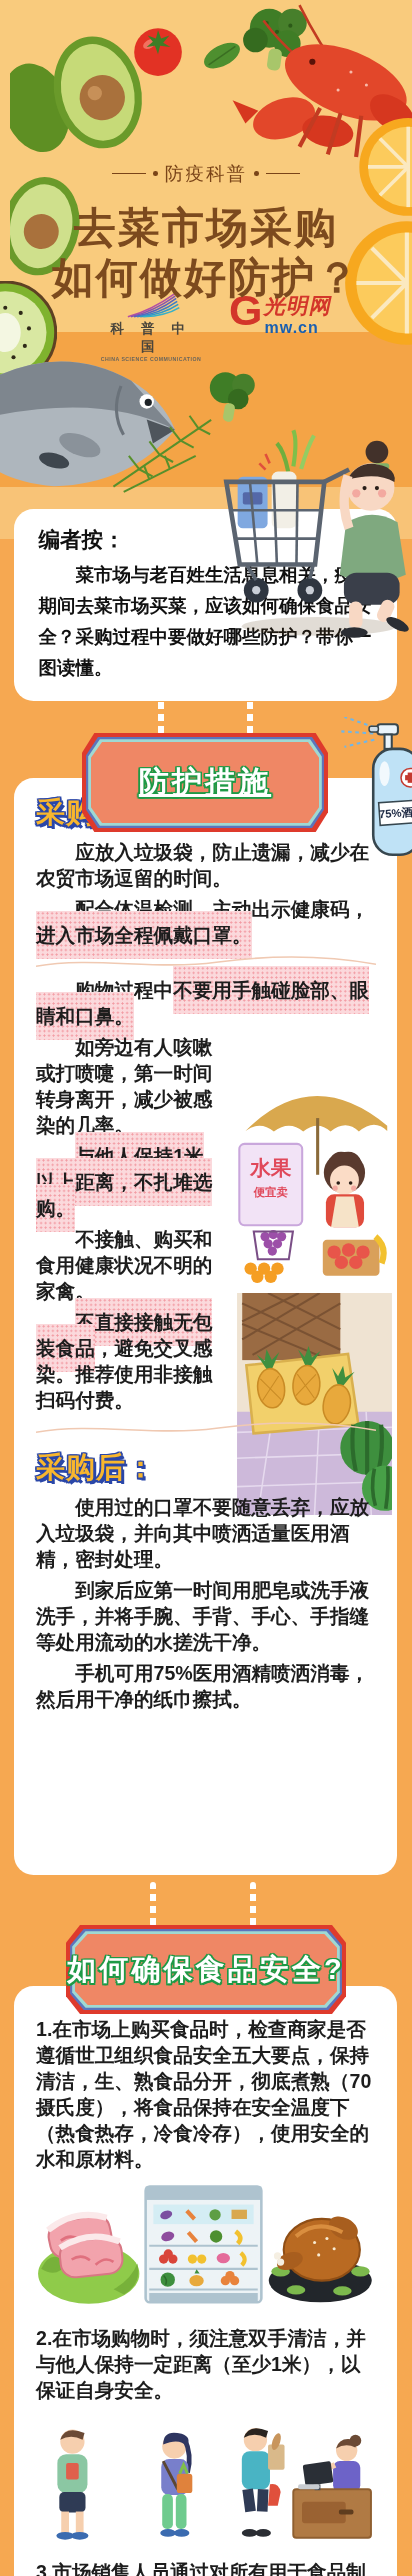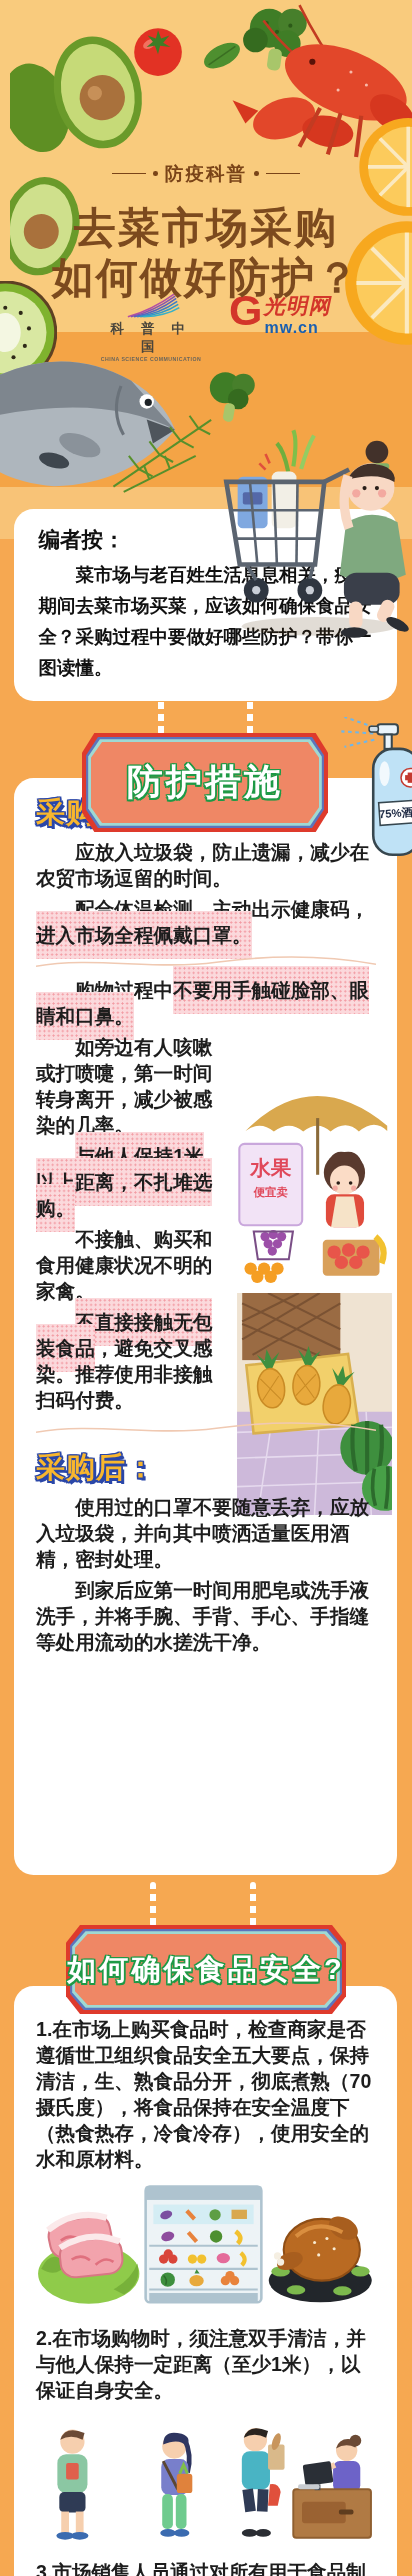--- a/index.html
+++ b/index.html
@@ -9,21 +9,21 @@
   }
   .abs{position:absolute;}
   
   #bg-top{top:0;left:0;width:412px;height:332px;background:#F9CB7D;}
   #bg-mid{top:332px;left:0;width:412px;height:155px;background:#F4A446;}
   #bg-floor{top:487px;left:0;width:412px;height:52px;background:#F8C377;}
   
   #badge-row{top:161px;left:0;width:412px;display:flex;align-items:center;justify-content:center;gap:7.2px;z-index:6;}
   .badge-line{width:34px;height:1.5px;background:#7A4418;}
   .badge-dot{width:4.6px;height:4.6px;border-radius:50%;background:#7A4418;}
-  #badge-text{font-size:18.5px;font-weight:700;color:#7A4418;letter-spacing:2.1px;}
+  #badge-text{font-size:18.5px;font-weight:400;color:#7A4418;letter-spacing:2.1px;}
   .title-line{left:0;width:412px;text-align:center;font-size:42px;font-weight:900;color:#7C4A1E;letter-spacing:2.1px;z-index:6;}
   #title-1{top:200px;}
   #title-2{top:250px;}
   
   .kepu-cn{font-size:13.4px;font-weight:700;color:#4B463C;letter-spacing:6.7px;text-align:center;}
   .kepu-en{font-size:5.2px;font-weight:700;color:#6A655A;letter-spacing:0.5px;text-align:center;}
   .gmw{display:flex;align-items:flex-start;}
   .gmw-g{font-size:43px;line-height:43px;font-weight:900;color:#D3362A;}
   .gmw-col{margin-left:2.1px;margin-top:2.1px;}
   .gmw-script{font-size:21.6px;font-weight:900;color:#D3362A;transform:skewX(-12deg);display:inline-block;letter-spacing:1px;}
@@ -41,21 +41,21 @@
     background:repeating-linear-gradient(#FFFFFF 0 6.7px, rgba(255,255,255,0) 6.7px 12px);}
   .sign{position:absolute;z-index:4;background:#DE3A2C;
     clip-path:polygon(5% 0,95% 0,100% 20%,100% 80%,95% 100%,5% 100%,0 80%,0 20%);
     display:flex;align-items:center;justify-content:center;}
   .sign-l2{position:absolute;inset:4.1px;background:#5C74BC;clip-path:polygon(5% 0,95% 0,100% 20%,100% 80%,95% 100%,5% 100%,0 80%,0 20%);}
   .sign-l3{position:absolute;inset:6.2px;background:#9FD9D3;clip-path:polygon(5% 0,95% 0,100% 20%,100% 80%,95% 100%,5% 100%,0 80%,0 20%);}
   .sign-l4{position:absolute;inset:8.8px;background:#EF8765;clip-path:polygon(5% 0,95% 0,100% 20%,100% 80%,95% 100%,5% 100%,0 80%,0 20%);}
   .sign-text{position:relative;z-index:2;font-weight:900;color:#FFFFFF;letter-spacing:3.1px;
     text-shadow:-1.5px -1.5px 0 #1E9A46,1.5px -1.5px 0 #1E9A46,-1.5px 1.5px 0 #1E9A46,1.5px 1.5px 0 #1E9A46,0 -1.5px 0 #1E9A46,0 1.5px 0 #1E9A46,-1.5px 0 0 #1E9A46,1.5px 0 0 #1E9A46;}
   #sign-1{left:82px;top:733px;width:246px;height:99px;}
-  #sign-1 .sign-text{font-size:36px;}
+  #sign-1 .sign-text{font-size:30px;text-decoration:underline;}
   #sign-2{left:66px;top:1925px;width:280px;height:89px;}
   #sign-2 .sign-text{font-size:29px;}
   
   #measures-content{position:relative;padding:4.1px 21.6px 0 21.6px;z-index:3;}
   .sub-label{font-size:29px;font-weight:900;color:#F8B62D;letter-spacing:1px;margin:11.3px 0 2.1px 0;
     text-shadow:-1.5px -1.5px 0 #2B47A8,1.5px -1.5px 0 #2B47A8,-1.5px 1.5px 0 #2B47A8,1.5px 1.5px 0 #2B47A8,0 -1.5px 0 #2B47A8,0 1.5px 0 #2B47A8,-1.5px 0 0 #2B47A8,1.5px 0 0 #2B47A8,3.1px 3.1px 0 #2B47A8;}
   .bodytext{font-size:19.6px;font-weight:700;color:#1D1D1D;line-height:26px;margin:5.2px 0 0 0;text-indent:2em;}
   .narrow{margin-right:155px;}
   .item{text-indent:0;margin:14.4px 0 0 0;}
   mark.hl{color:inherit;padding:13px 0;
@@ -440,20 +440,21 @@
       <p class="bodytext narrow"><span>如旁边有人咳嗽或打喷嚏，第一时间转身离开，减少被感染的几率。</span></p>
       <p class="bodytext narrow"><mark class="hl">与他人保持1米以上距离，不扎堆选购。</mark></p>
       <p class="bodytext narrow"><span>不接触、购买和食用健康状况不明的家禽。</span></p>
       <p class="bodytext narrow"><mark class="hl">不直接接触无包装食品</mark><span>，避免交叉感染。推荐使用非接触扫码付费。</span></p>
       <div class="divider"><svg width="340" height="16.5" viewBox="0 0 660 32">
           <path d="M0 22 C 110 2, 230 30, 350 14 S 580 4, 660 18" fill="none" stroke="#F0C9B2" stroke-width="3"></path>
         </svg></div>
       <div class="sub-label">采购后：</div>
       <p class="bodytext"><span>使用过的口罩不要随意丢弃，应放入垃圾袋，并向其中喷洒适量医用酒精，密封处理。</span></p>
       <p class="bodytext"><span>到家后应第一时间用肥皂或洗手液洗手，并将手腕、手背、手心、手指缝等处用流动的水搓洗干净。</span></p>
+      <p class="bodytext"><span>手机可用75%医用酒精喷洒消毒，然后用干净的纸巾擦拭。</span></p>
     </div>
 </div>
 
 <div class="chain" style="left:150px;top:1882px;"></div>
 <div class="chain" style="left:250px;top:1882px;"></div>
 <div class="sign" id="sign-2">
   <div class="sign-l2"></div>
   <div class="sign-l3"></div>
   <div class="sign-l4"></div>
   <div class="sign-text">如何确保食品安全?</div>

